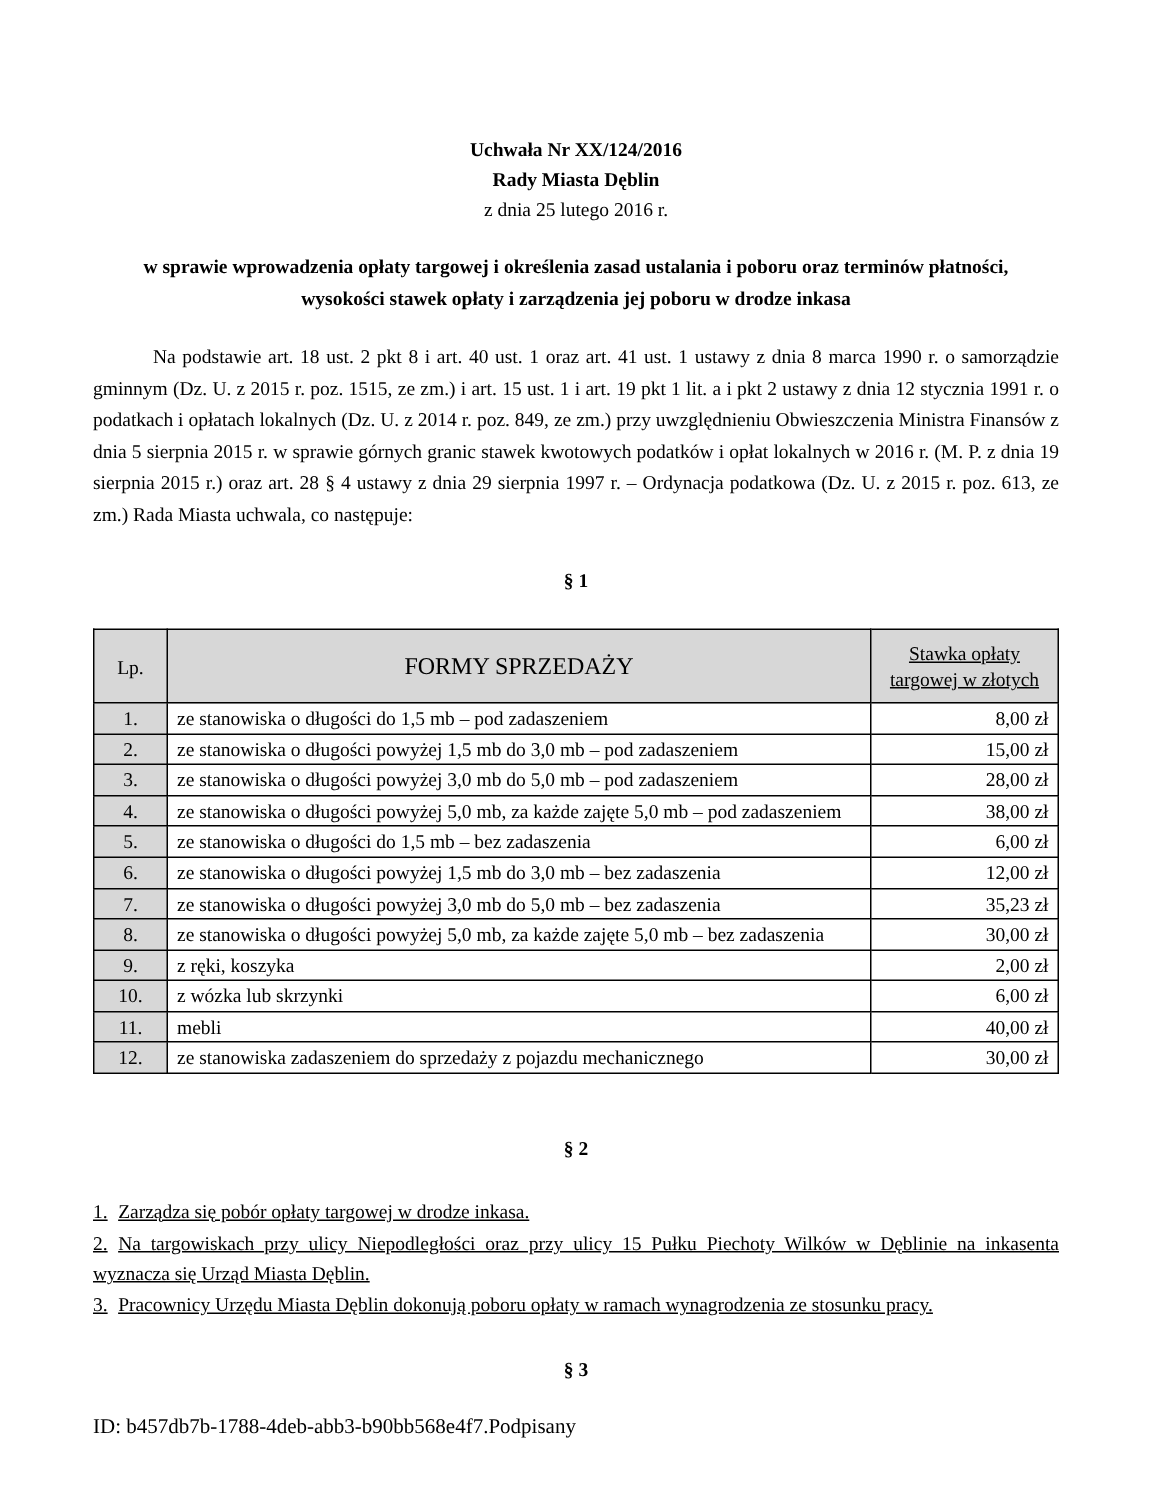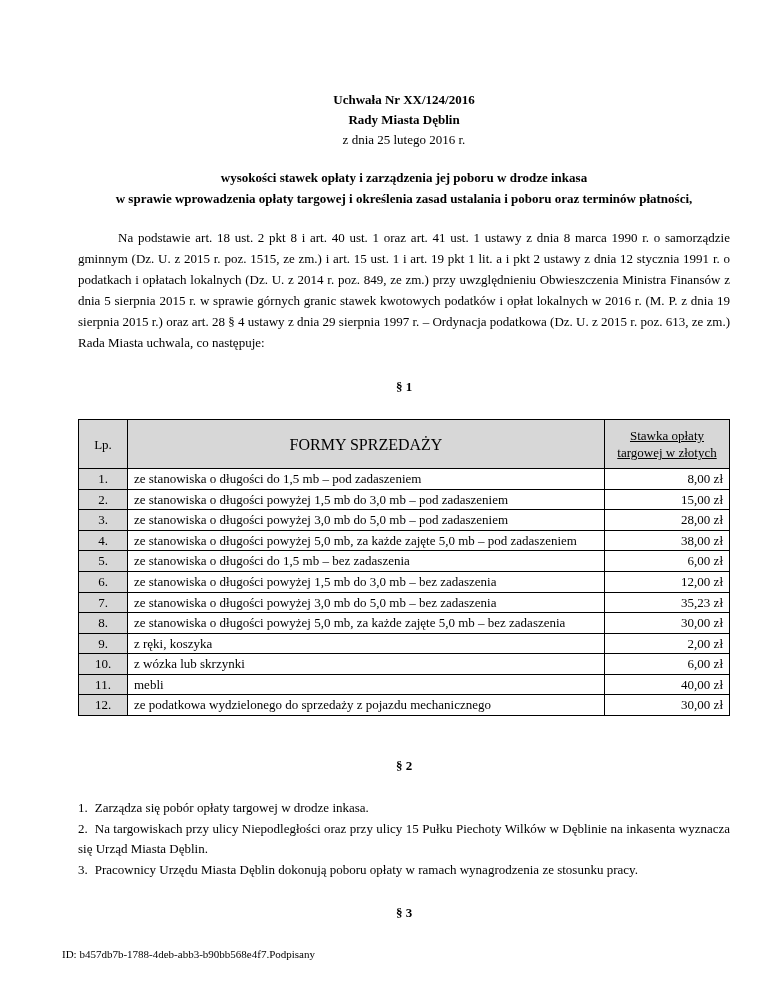--- a/index.html
+++ b/index.html
@@ -10,22 +10,21 @@
   body {
     width: 768px;
     height: 994px;
     position: relative;
     overflow: hidden;
     font-family: "Liberation Serif", "DejaVu Serif", serif;
     font-size: 13px;
     color: #000000;
   }
   .page {
-    padding: 90px 38px 0 62px;
-    margin-left: 16px;
+    padding: 90px 62px 0 62px;
   }
   .doc-title {
     text-align: center;
     line-height: 1.55;
   }
   .doc-title .b { font-weight: bold; }
   .subject {
     text-align: center;
     font-weight: bold;
     line-height: 1.6;
@@ -58,42 +57,42 @@
     line-height: 1.35;
   }
   .shaded { background: #d7d7d7; }
   th.col-lp { width: 36px; text-align: center; vertical-align: middle; font-size: 13px; }
   th.col-forms { text-align: center; vertical-align: middle; font-size: 16px; height: 46px; }
   th.col-rate { width: 112px; text-align: center; vertical-align: middle; font-size: 13px; text-decoration: underline; }
   td.subheader { text-align: center; }
   td.cell-lp { text-align: center; vertical-align: top; }
   td.cell-label { text-align: justify; vertical-align: top; }
   td.cell-rate { text-align: right; vertical-align: middle; }
-  .section2-list { line-height: 1.6; }
+  .section2-list { line-height: 1.6; text-decoration: underline; }
   .footer-id {
     position: absolute;
     left: 62px;
     bottom: 34px;
-    font-size: 11px;
+    font-size: 14px;
   }
 </style>
 </head>
 <body>
 
 <div class="page">
 
   <div class="doc-title">
     <div class="b">Uchwała Nr XX/124/2016</div>
     <div class="b">Rady Miasta Dęblin</div>
     <div>z dnia 25 lutego 2016 r.</div>
   </div>
 
   <div class="subject">
+    <div>w sprawie wprowadzenia opłaty targowej i określenia zasad ustalania i poboru oraz terminów płatności,</div>
     <div>wysokości stawek opłaty i zarządzenia jej poboru w drodze inkasa</div>
-    <div>w sprawie wprowadzenia opłaty targowej i określenia zasad ustalania i poboru oraz terminów płatności,</div>
   </div>
 
   <p class="preamble">Na podstawie art. 18 ust. 2 pkt 8 i art. 40 ust. 1 oraz art. 41 ust. 1 ustawy z dnia 8 marca 1990 r. o samorządzie gminnym (Dz. U. z 2015 r. poz. 1515, ze zm.) i art. 15 ust. 1 i art. 19 pkt 1 lit. a i pkt 2 ustawy z dnia 12 stycznia 1991 r. o podatkach i opłatach lokalnych (Dz. U. z 2014 r. poz. 849, ze zm.) przy uwzględnieniu Obwieszczenia Ministra Finansów z dnia 5 sierpnia 2015 r. w sprawie górnych granic stawek kwotowych podatków i opłat lokalnych w 2016 r. (M. P. z dnia 19 sierpnia 2015 r.) oraz art. 28 § 4 ustawy z dnia 29 sierpnia 1997 r. – Ordynacja podatkowa (Dz. U. z 2015 r. poz. 613, ze zm.) Rada Miasta uchwala, co następuje:</p>
 
   <div class="section-heading">§ 1</div>
 
 
   <table class="rates">
     <thead>
       <tr>
@@ -153,21 +152,21 @@
         <td class="cell-label">z wózka lub skrzynki</td>
         <td class="cell-rate">6,00 zł</td>
       </tr>
       <tr>
         <td class="cell-lp shaded">11.</td>
         <td class="cell-label">mebli</td>
         <td class="cell-rate">40,00 zł</td>
       </tr>
       <tr>
         <td class="cell-lp shaded">12.</td>
-        <td class="cell-label">ze podatkowa wydzielonego do sprzedaży z pojazdu mechanicznego</td>
+        <td class="cell-label">ze stanowiska zadaszeniem do sprzedaży z pojazdu mechanicznego</td>
         <td class="cell-rate">30,00 zł</td>
       </tr>
     </tbody>
   </table>
 
   <div class="section-heading" style="margin-top:42px;">§ 2</div>
 
   <div class="list section2-list">
     <div class="list-item">
       <span class="num">1.</span><span>Zarządza się pobór opłaty targowej w drodze inkasa.</span>

